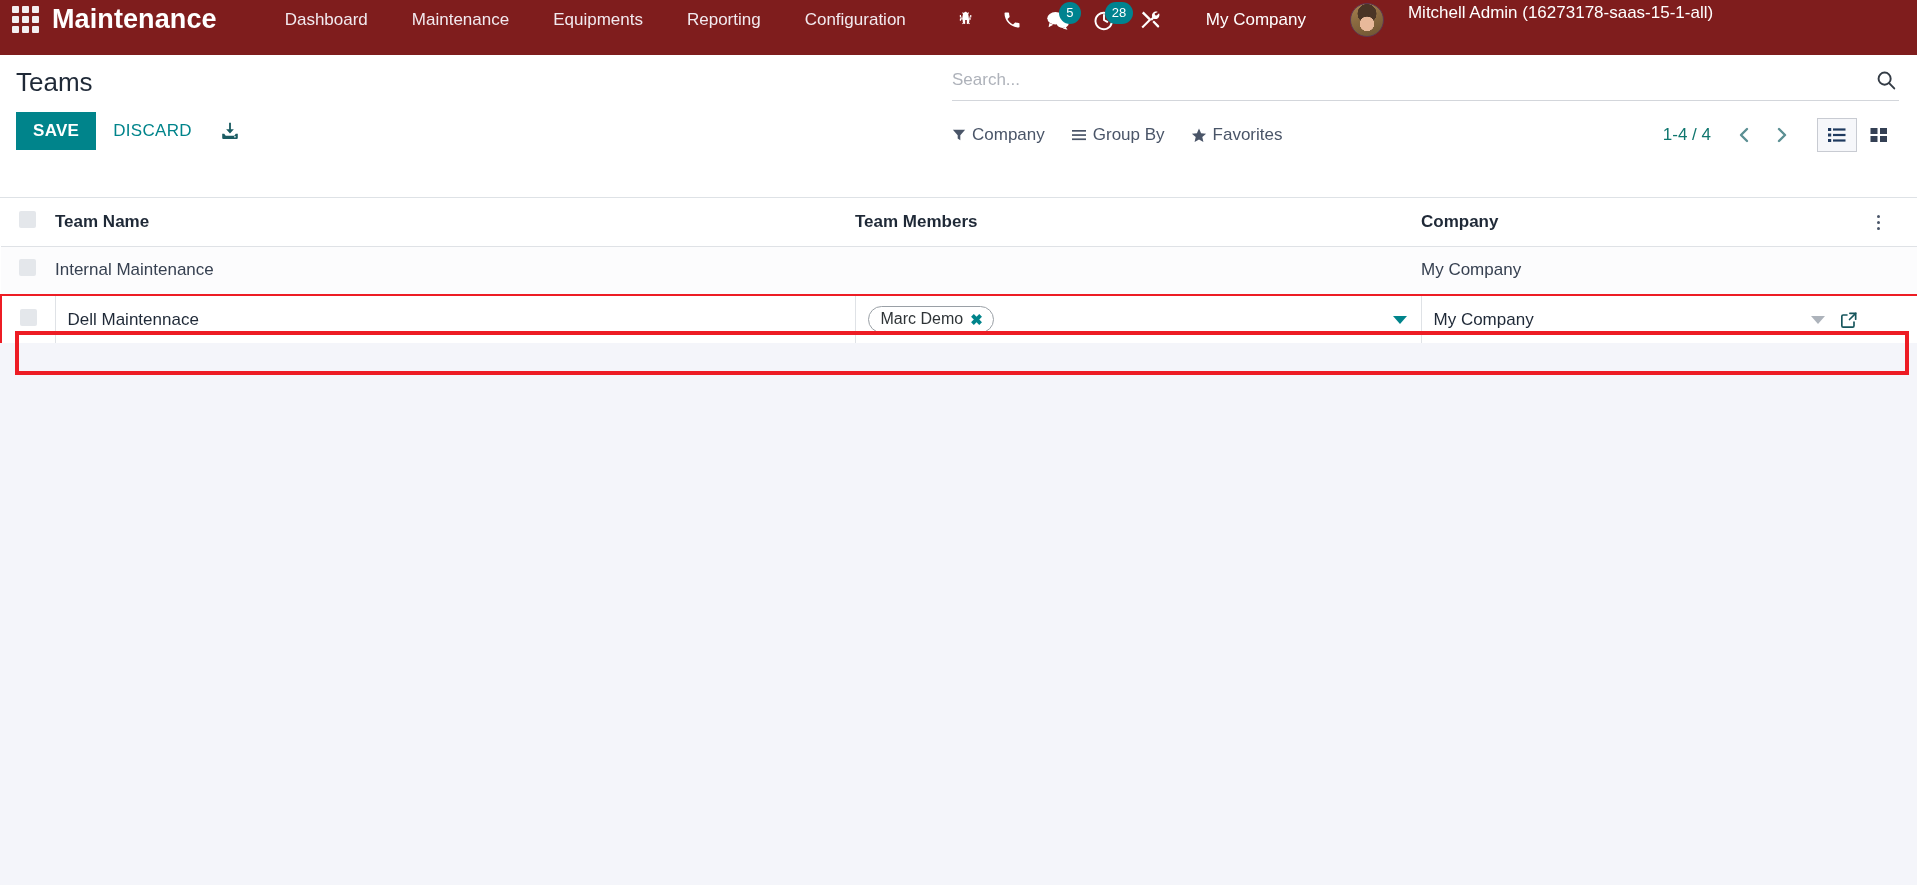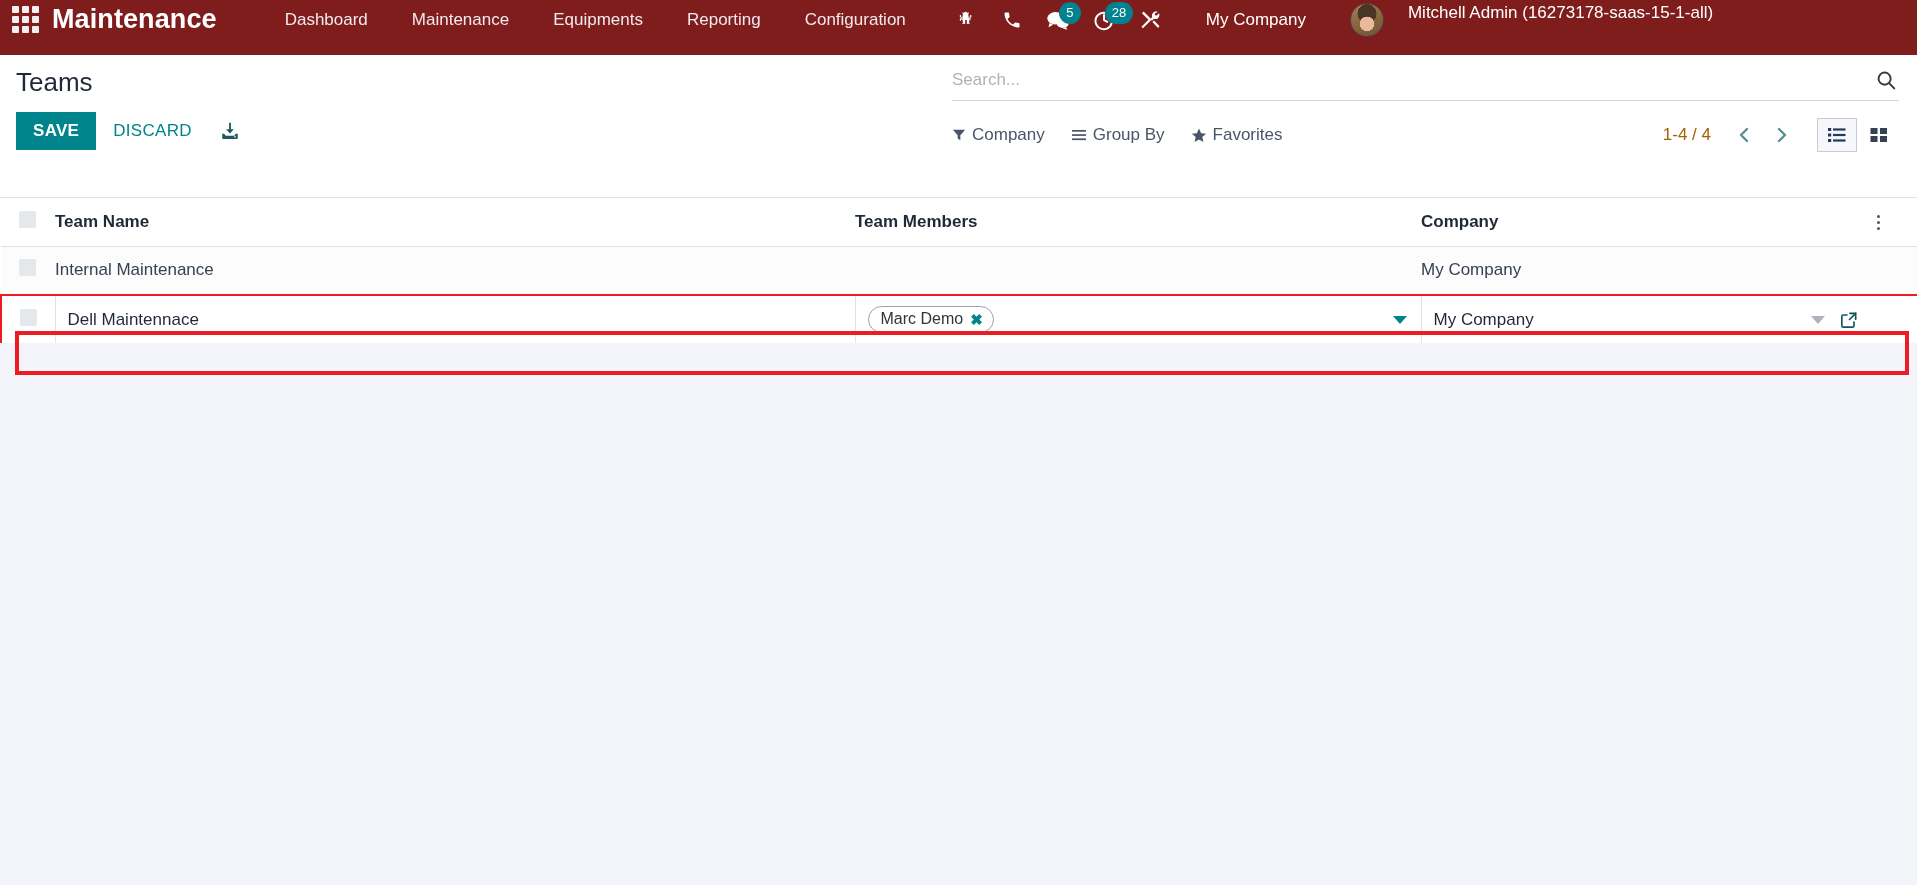--- a/index.html
+++ b/index.html
@@ -165,21 +165,21 @@
     background: none; border: none; cursor: pointer;
     padding: 4px 14px 4px 0;
     margin-right: 12px;
     font-family: "Liberation Sans", sans-serif;
     white-space: nowrap;
   }
   .cp-right-tools {
     margin-left: auto;
     display: flex; align-items: center; gap: 4px;
   }
-  .pager-value { font-size: 17px; color: #a16207; margin-right: 12px; white-space: nowrap; }
+  .pager-value { font-size: 17px; color: #0f766e; margin-right: 12px; white-space: nowrap; }
   .pager-btn { background: none; border: none; cursor: pointer; padding: 3px 9px; display:flex; }
   .view-switch { display: flex; align-items: center; margin-left: 14px; gap: 2px; }
   .view-btn {
     background: none; border: 1px solid transparent;
     cursor: pointer; padding: 7px 9px;
     display: flex; align-items: center; justify-content: center;
   }
   .view-btn.active { background: #f6f7fa; border-color: #c8cbd2; }
 
   

